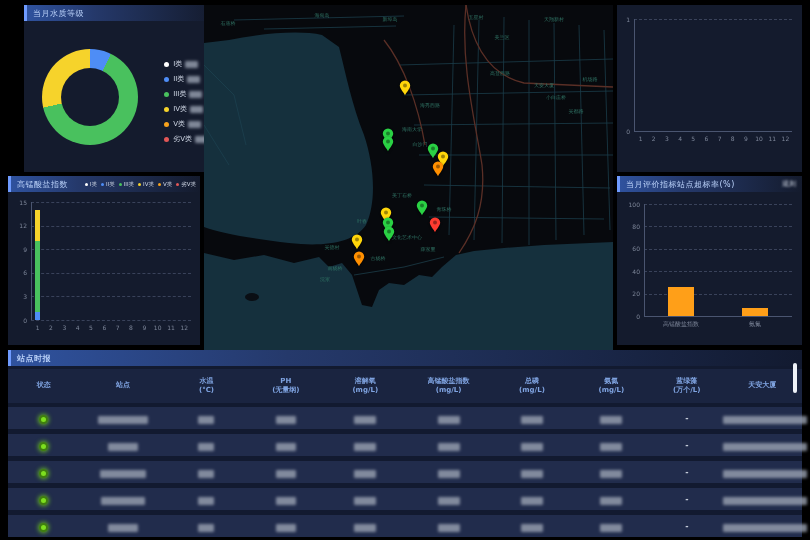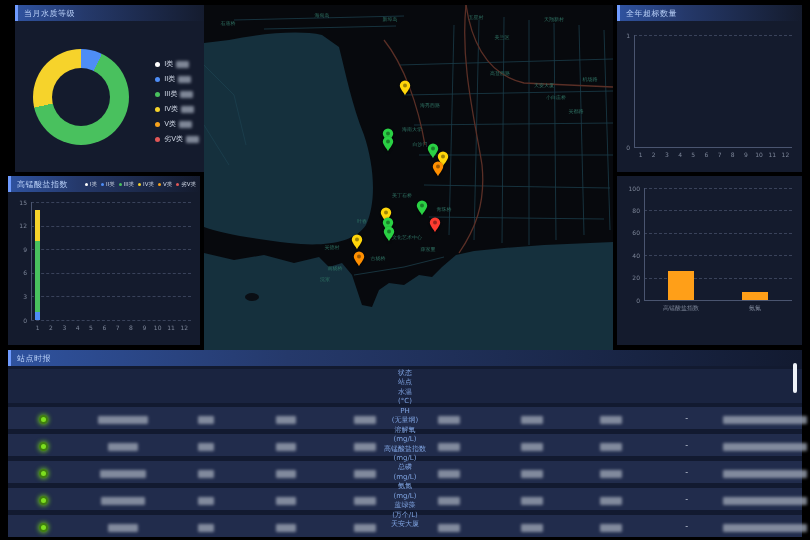--- a/index.html
+++ b/index.html
@@ -1,25 +1,25 @@
 <!DOCTYPE html>
 <html><head>
 <meta charset="utf-8">
 <style>
   * { margin:0; padding:0; box-sizing:border-box; }
   html,body { width:810px; height:540px; background:#000; overflow:hidden;
               font-family:"DejaVu Sans","Liberation Sans",sans-serif; }
   .dash { position:relative; width:810px; height:540px; background:#000; }
 
   .panel { position:absolute; background:#141b2d; }
-  .pos-donut  { left:15px;   top:5px;   width:192px; height:167px; }
+  .pos-donut  { left:24px;   top:5px;   width:192px; height:167px; }
   .pos-annual { left:8px;   top:176px; width:192px; height:169px; }
   .pos-exceed { left:617px; top:5px;   width:185px; height:167px; }
   .pos-rate   { left:617px; top:176px; width:185px; height:169px; }
-  .pos-table  { left:8px;   top:350px; width:794px; height:183px; background:#121a30; }
+  .pos-table  { left:8px;   top:350px; width:794px; height:183px; background:#121a30;font-weight:bold; }
 
   .phead { position:relative; height:16px; display:flex; align-items:center;
            background:linear-gradient(90deg,#2f529e 0%,#25396b 35%, rgba(20,27,45,0) 100%);
            border-left:3px solid #6f9bff; padding:0 6px; }
   .phead .ttl { font-size:8px; color:#b9d0f8; letter-spacing:.5px; white-space:nowrap; }
   .phead .corner { position:absolute; right:6px; font-size:7px; color:#dfe6f2;
                    filter:blur(1.1px); opacity:.85; cursor:pointer; }
 
   
   .donut-wrap { position:relative; height:148px; }
@@ -50,21 +50,21 @@
   .xtick { position:absolute; font-size:6px; color:#7d8699; text-align:center; }
   .bar { position:absolute; }
 
   
   .map { position:absolute; left:204px; top:5px; width:409px; height:345px; background:#07090d; overflow:hidden; }
   .map svg.base { position:absolute; left:0; top:0; }
   .mlabel { position:absolute; font-size:5px; color:#2f7263; white-space:nowrap; transform:translate(-50%,-50%); }
   .pin { position:absolute; width:12px; height:16px; filter:drop-shadow(0 1px 1px rgba(0,0,0,.7)); cursor:pointer; }
 
   
-  .thead { display:flex; align-items:center; height:34px; background:#1a2440; margin-top:3px;flex-direction:column; }
+  .thead { display:flex; align-items:center; height:34px; background:#1a2440; margin-top:3px; }
   .thead .col { text-align:center; font-size:7px; line-height:1.35; color:#7fa3e0; }
   .tbody { padding-top:4px; }
   .trow { display:flex; align-items:center; height:22px; background:#212c4c; margin-bottom:5px; cursor:pointer; }
   .trow .col { text-align:center; }
   .c0{width:9%;} .c1{width:11%;} .c2{width:10%;} .c3{width:10%;} .c4{width:10%;}
   .c5{width:11%;} .c6{width:10%;} .c7{width:10%;} .c8{width:9%;} .c9{width:10%;}
   .statusdot { display:inline-block; width:9px; height:9px; border-radius:50%;
                background:#7ddf1f; border:2px solid #3f7e10; box-shadow:0 0 4px 1px rgba(125,223,31,.7); }
   .dash-val { font-size:8px; color:#c2c9d6; }
   .sb { position:absolute; right:5px; top:13px; width:4px; height:30px; background:#eef2f8; border-radius:2px; cursor:pointer; }
@@ -288,23 +288,20 @@
             <circle cx="6" cy="5.6" r="2" fill="rgba(0,0,0,0.38)"></circle>
           </svg></div>
         <div class="pin" style="left: 149px; top: 246px;"><svg width="12" height="16" viewBox="0 0 12 16">
             <path d="M6 15.2 C5 13 0.8 8.8 0.8 5.6 a5.2 5.2 0 1 1 10.4 0 C11.2 8.8 7 13 6 15.2 Z" fill="#ff8f00"></path>
             <circle cx="6" cy="5.6" r="2" fill="rgba(0,0,0,0.38)"></circle>
           </svg></div>
       </div>
   </div>
 
   <section class="panel pos-exceed">
-    <header class="phead">
-      <span class="ttl">全年超标数量</span>
-    </header>
     <div class="chart" id="exceedChart">
         <div class="ytick" style="left: 0px; top: 120.5px; width: 10px;">0</div>
         <div class="ytick" style="left: 0px; top: 8.5px; width: 10px;">1</div>
         <div class="gline" style="left: 14px; top: 12px; width: 158px;"></div>
         <div class="vaxis" style="left: 14px; top: 12px; height: 112px;"></div>
         <div class="gsolid" style="left: 14px; top: 124px; width: 158px;"></div>
         <div class="xtick" style="left: 14px; top: 128px; width: 13.1667px;">1</div>
         <div class="xtick" style="left: 27.1667px; top: 128px; width: 13.1667px;">2</div>
         <div class="xtick" style="left: 40.3333px; top: 128px; width: 13.1667px;">3</div>
         <div class="xtick" style="left: 53.5px; top: 128px; width: 13.1667px;">4</div>
@@ -313,20 +310,24 @@
         <div class="xtick" style="left: 93px; top: 128px; width: 13.1667px;">7</div>
         <div class="xtick" style="left: 106.167px; top: 128px; width: 13.1667px;">8</div>
         <div class="xtick" style="left: 119.333px; top: 128px; width: 13.1667px;">9</div>
         <div class="xtick" style="left: 132.5px; top: 128px; width: 13.1667px;">10</div>
         <div class="xtick" style="left: 145.667px; top: 128px; width: 13.1667px;">11</div>
         <div class="xtick" style="left: 158.833px; top: 128px; width: 13.1667px;">12</div>
       </div>
   </section>
 
   <section class="panel pos-rate">
+    <header class="phead">
+      <span class="ttl">当月评价指标站点超标率(%)</span>
+      <span class="corner">规则</span>
+    </header>
     <div class="chart" id="rateChart">
         <div class="ytick" style="left: 0px; top: 118.5px; width: 20px;">0</div>
         <div class="ytick" style="left: 0px; top: 96.1px; width: 20px;">20</div>
         <div class="gline" style="left: 24px; top: 99.6px; width: 148px;"></div>
         <div class="ytick" style="left: 0px; top: 73.7px; width: 20px;">40</div>
         <div class="gline" style="left: 24px; top: 77.2px; width: 148px;"></div>
         <div class="ytick" style="left: 0px; top: 51.3px; width: 20px;">60</div>
         <div class="gline" style="left: 24px; top: 54.8px; width: 148px;"></div>
         <div class="ytick" style="left: 0px; top: 28.9px; width: 20px;">80</div>
         <div class="gline" style="left: 24px; top: 32.4px; width: 148px;"></div>

